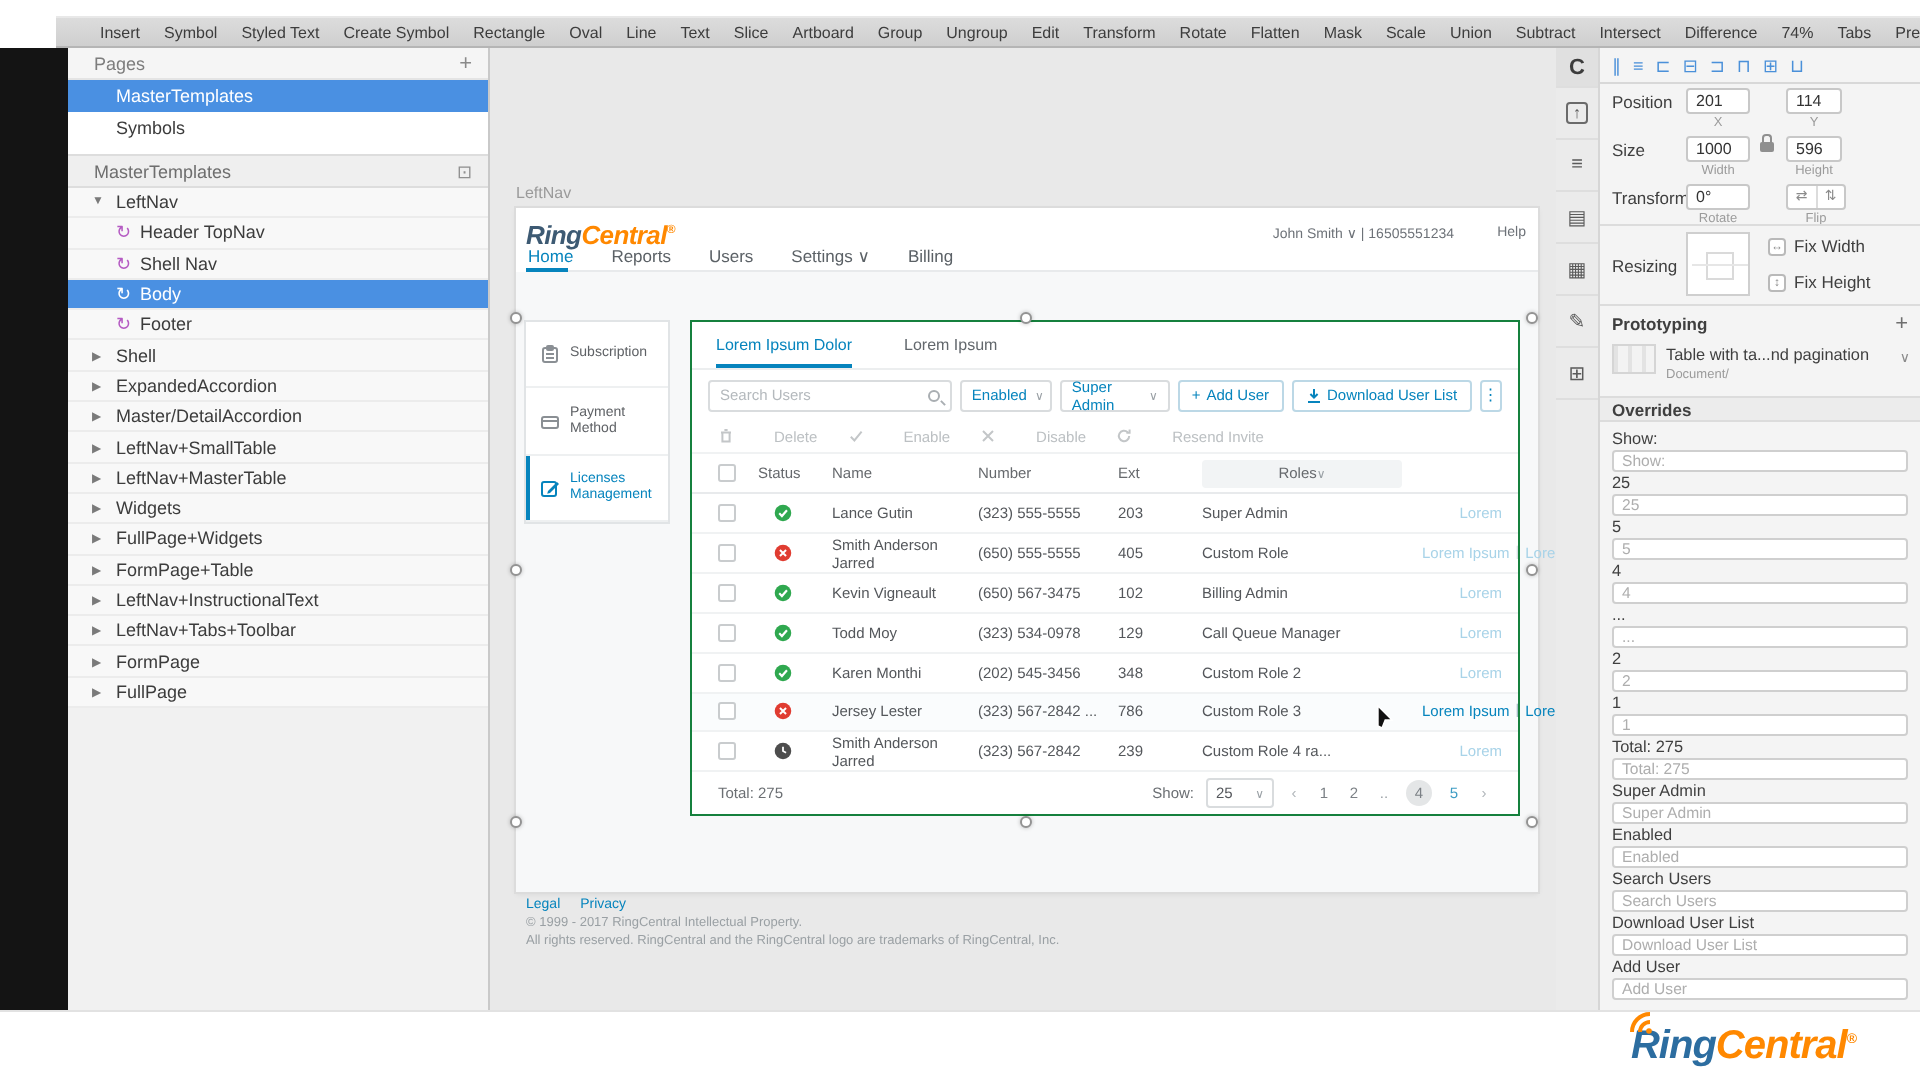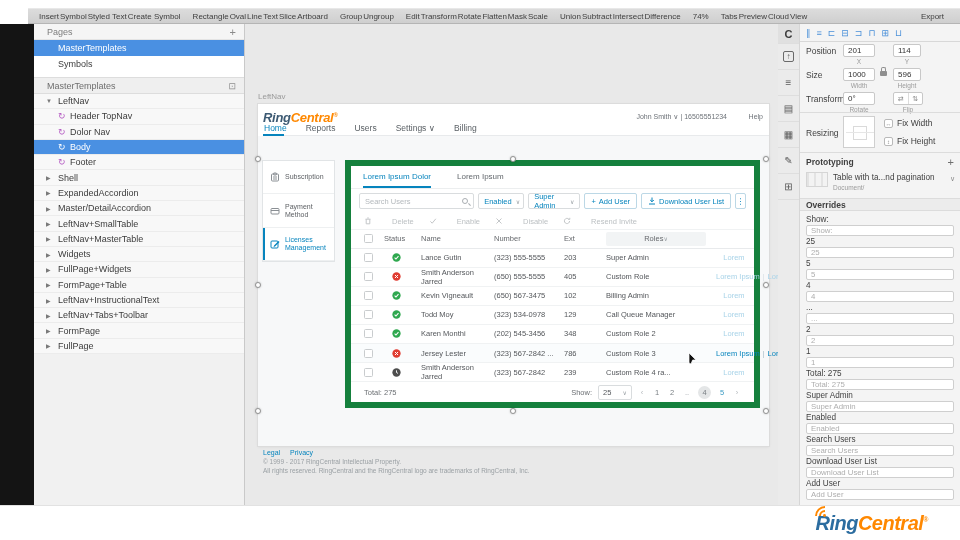--- a/index.html
+++ b/index.html
@@ -1,21 +1,21 @@
 <!DOCTYPE html>
 <html><head>
 <meta charset="utf-8">
 <style>
   *{box-sizing:border-box;margin:0;padding:0}
   body{margin:0;background:#fff;font-family:"Liberation Sans",sans-serif;-webkit-font-smoothing:antialiased}
   .screen{position:relative;width:960px;height:540px;overflow:hidden;background:#fff}
 
   
   .toolbar{position:absolute;left:28px;right:0;top:8px;height:16px;background:linear-gradient(#dcdcdc,#cfcfcf);border-top:1px solid #e8e8e8;border-bottom:1px solid #b5b5b5;display:flex;align-items:center;padding:0 10px;font-size:8px;color:#3d3d3d;white-space:nowrap}
-  .tbi{margin-left:1px;cursor:default}
+  .tbi{margin-left:12px;cursor:default}
   .tbi.gs{margin-left:12px}
   .tbi.end{margin-left:auto;margin-right:6px}
 
   
   .darkstrip{position:absolute;left:0;top:24px;width:34px;height:481px;background:#141414}
 
   
   .sidebar{position:absolute;left:34px;top:24px;width:211px;height:481px;background:#f1f1f1;border-right:1px solid #c9c9c9;font-size:9px;color:#3c3c3c}
   .pages-hd{height:16px;background:#f5f5f5;border-bottom:1px solid #e4e4e4;display:flex;align-items:center;padding:0 8px 0 13px;color:#7d7d7d}
   .pages-hd .plus{margin-left:auto;font-size:11px;color:#8a8a8a}
@@ -50,21 +50,21 @@
   .m-body{position:absolute;left:0;top:32px;width:511px;height:310px;background:#f7f8f9}
 
   
   .menu-card{position:absolute;left:4px;top:24px;width:73px;height:102px;background:#fff;border:1px solid #e1e4e6}
   .menu-item{height:33.4px;display:flex;align-items:center;gap:5px;padding:0 4px 0 7px;font-size:7px;line-height:1.15;color:#5e6165;border-bottom:1px solid #eef0f1;position:relative}
   .menu-item svg{flex:0 0 10px}
   .menu-item.act{color:#0684bd}
   .menu-item.act::before{content:"";position:absolute;left:0;top:0;bottom:0;width:2px;background:#0684bd}
 
   
-  .main-card{position:absolute;left:87px;top:24px;width:415px;height:248px;background:#fff;border:6px solid #15803d;display:flex;flex-direction:column}
+  .main-card{position:absolute;left:87px;top:24px;width:415px;height:248px;background:#fff;border:1px solid #15803d;display:flex;flex-direction:column}
   .c-tabs{height:24px;display:flex;gap:26px;padding:0 12px;border-bottom:1px solid #eceeef;align-items:center;font-size:8px;color:#63686d}
   .c-tab{position:relative;height:100%;display:flex;align-items:center}
   .c-tab.act{color:#0684bd}
   .c-tab.act::after{content:"";position:absolute;left:0;right:0;bottom:0;height:2px;background:#0684bd}
   .c-controls{height:26px;display:flex;align-items:center;gap:4px;padding:0 8px}
   .srch{width:140px;height:16px;border:1px solid #d9dcde;border-radius:2px;display:flex;align-items:center;padding:0 5px;font-size:7.5px;color:#b4b9bd;background:#fff}
   .srch .mag{margin-left:auto;width:6px;height:6px;border:1px solid #a9aeb2;border-radius:50%;position:relative}
   .srch .mag::after{content:"";position:absolute;left:5px;top:5px;width:3px;height:1px;background:#a9aeb2;transform:rotate(45deg)}
   .fsel{height:16px;border:1px solid #d9dcde;border-radius:2px;display:flex;align-items:center;gap:4px;padding:0 5px;font-size:7.5px;color:#0684bd;background:#fff}
   .fsel .car{color:#9aa0a5;font-size:6px}
@@ -77,21 +77,21 @@
   .thead{height:20px;font-size:7.5px;color:#66696d;border-bottom:1px solid #e8eaec}
   .thead .cb,.trow .cb{width:9px;height:9px;border:1px solid #c9ccce;border-radius:1.5px;margin-left:13px;background:#fff}
   .rolehd{background:#f2f4f5;border-radius:2px;height:14px;display:flex;align-items:center;justify-content:center;padding:0 5px;width:100px}
   .rolehd .car{font-size:6px;color:#9aa0a5}
   .trow{height:20px;font-size:7.5px;color:#54575b;border-bottom:1px solid #f0f2f3}
   .trow .st{display:none;width:9px;height:9px;margin-left:8px}
   .trow.on .ic-on{display:block}
   .trow.off .ic-off{display:block}
   .trow.pend .ic-pend{display:block}
   .trow.hov{background:#fafcfd}
-  .links{display:flex;justify-content:center;align-items:center;padding-right:8px;white-space:nowrap}
+  .links{display:flex;justify-content:flex-end;align-items:center;padding-right:8px;white-space:nowrap}
   .rlink{color:#a8d3e8}
   .lsep{color:#d4dde2;margin:0 3px;font-size:7px}
   .trow.hov .rlink{color:#0684bd}
   .trow.hov .lsep{color:#9fb6c2}
   .tfoot{height:21px;display:flex;align-items:center;padding:0 13px;font-size:7.5px;color:#6b6f73}
   .tfoot .right{margin-left:auto;display:flex;align-items:center;gap:6px}
   .pgsel{width:34px;height:15px;border:1px solid #d9dcde;border-radius:2px;display:flex;align-items:center;justify-content:space-between;padding:0 4px;color:#54575b}
   .pgsel .car{font-size:6px;color:#9aa0a5}
   .pager{display:flex;align-items:center;gap:7px;color:#7b8085}
   .pg{min-width:8px;text-align:center}
@@ -212,21 +212,21 @@
       <span class="ltext">LeftNav</span>
     </div>
       <div class="lrow sym">
 
       <span class="symicon">↻</span>
       <span class="ltext">Header TopNav</span>
     </div>
       <div class="lrow sym">
 
       <span class="symicon">↻</span>
-      <span class="ltext">Dolor Nav</span>
+      <span class="ltext">Shell Nav</span>
     </div>
       <div class="lrow sym sel">
 
       <span class="symicon">↻</span>
       <span class="ltext">Body</span>
     </div>
       <div class="lrow sym">
 
       <span class="symicon">↻</span>
       <span class="ltext">Footer</span>

